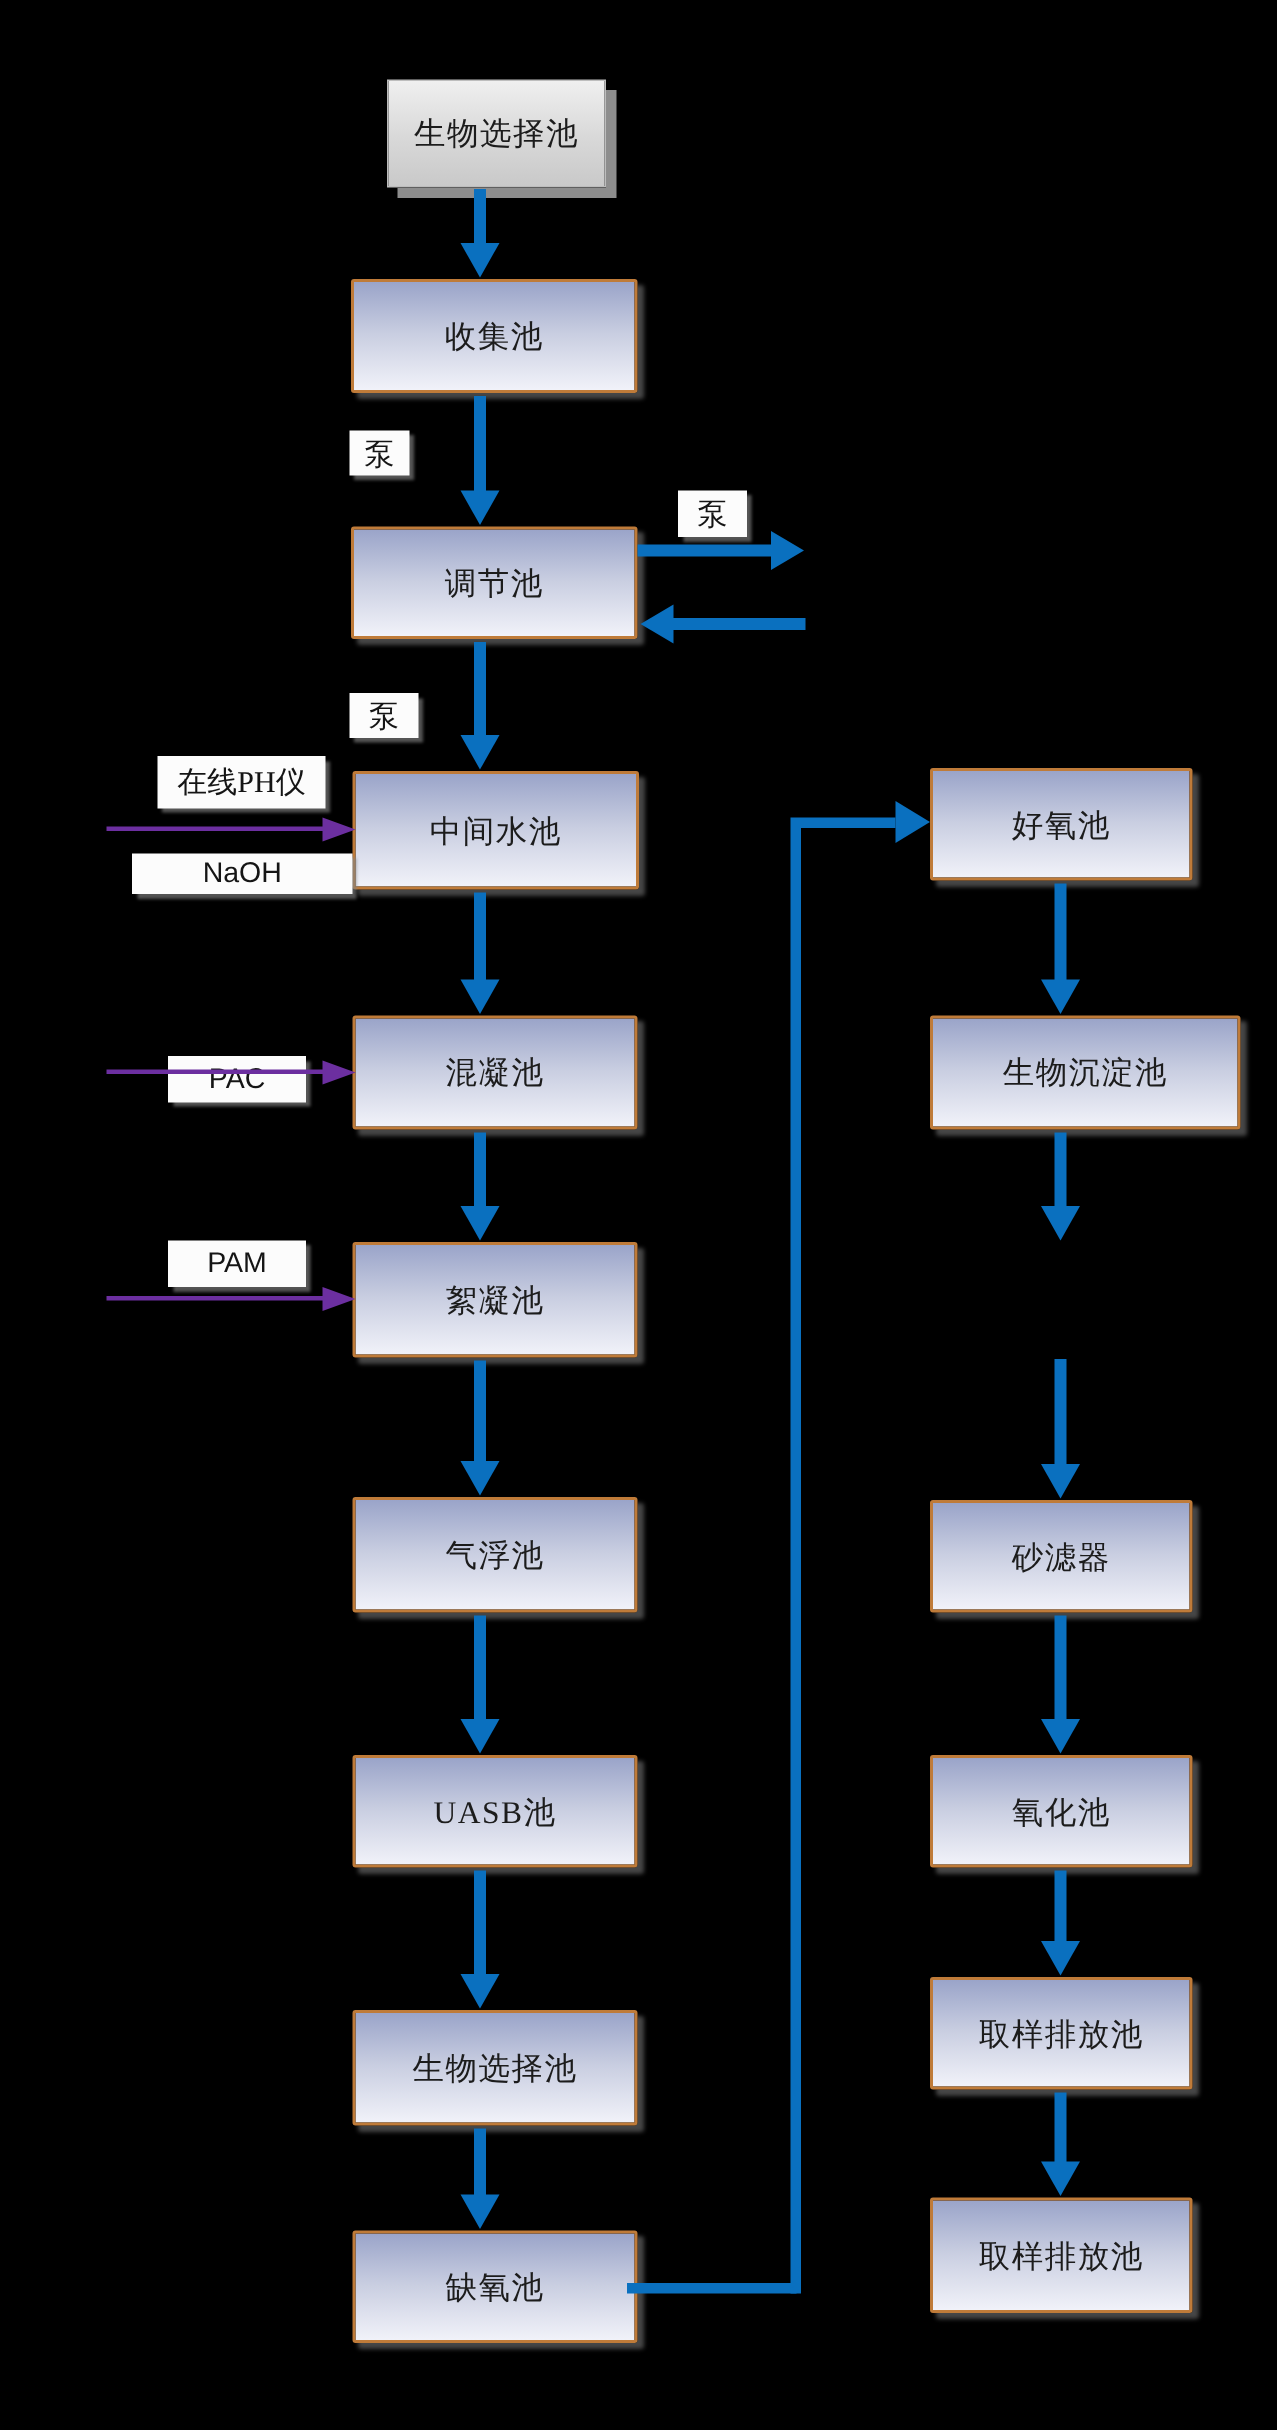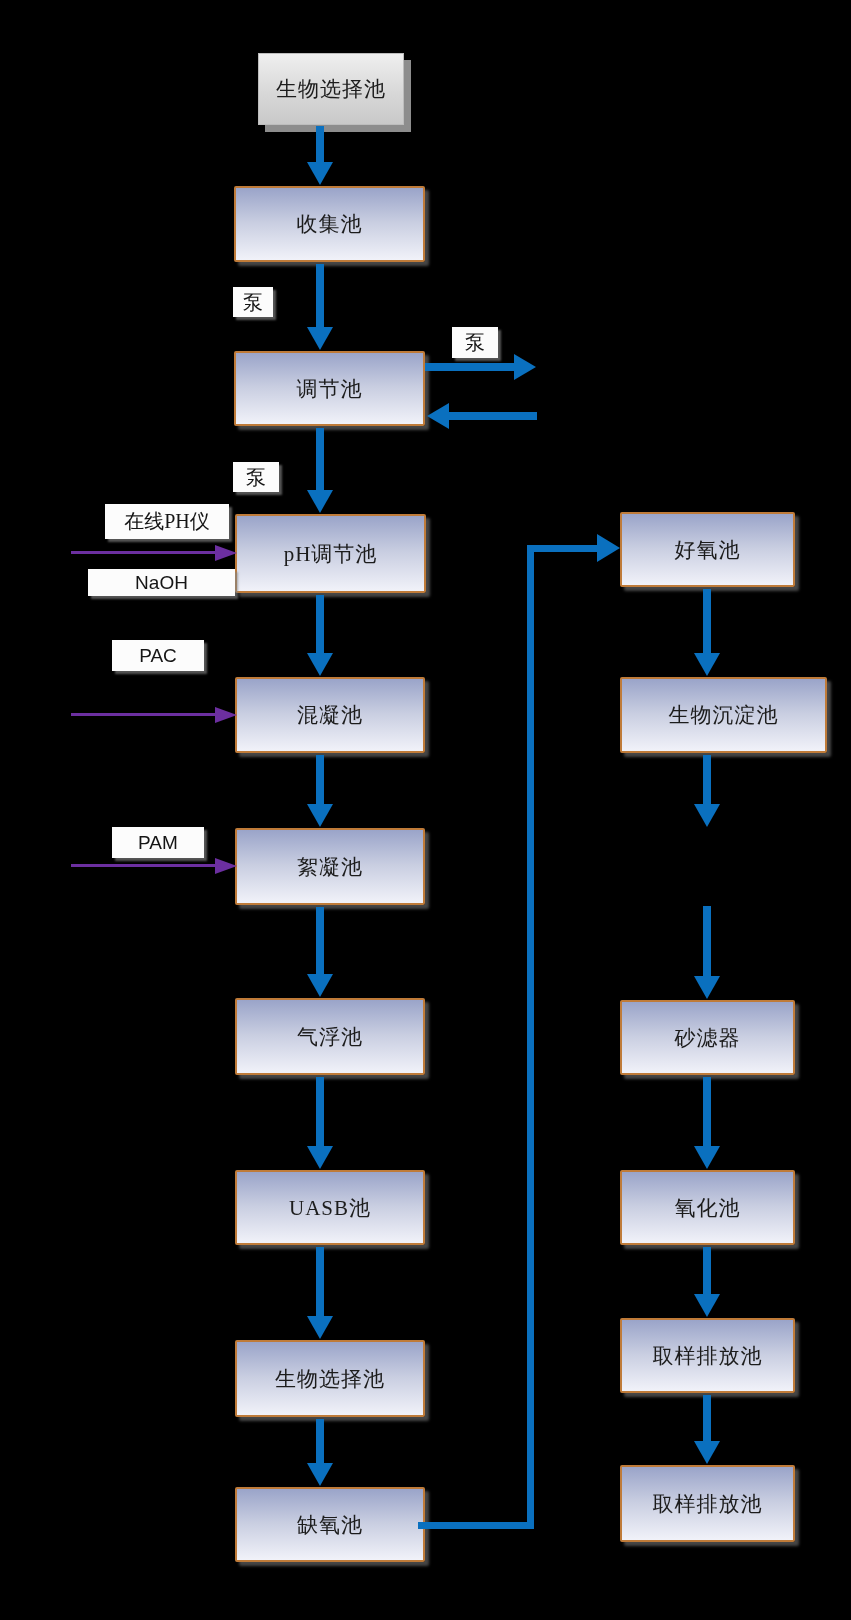--- a/index.html
+++ b/index.html
@@ -70,21 +70,21 @@
     <span>生物选择池</span>
   </div>
 
   <div class="node" style="left:234px;top:186px;width:191px;height:76px">
     <span>收集池</span>
   </div>
   <div class="node" style="left:234px;top:351px;width:191px;height:75px">
     <span>调节池</span>
   </div>
   <div class="node" style="left:235px;top:514px;width:191px;height:79px">
-    <span>pH调节池</span>
+    <span>中间水池</span>
   </div>
   <div class="node" style="left:235px;top:677px;width:190px;height:76px">
     <span>混凝池</span>
   </div>
   <div class="node" style="left:235px;top:828px;width:190px;height:77px">
     <span>絮凝池</span>
   </div>
   <div class="node" style="left:235px;top:1170px;width:190px;height:75px">
     <span>UASB池</span>
   </div>
@@ -121,27 +121,27 @@
   <div class="tag" style="left:233px;top:287px;width:40px;height:30px">
     <span>泵</span>
   </div>
   <div class="tag" style="left:452px;top:327px;width:46px;height:31px">
     <span>泵</span>
   </div>
   <div class="tag" style="left:233px;top:462px;width:46px;height:30px">
     <span>泵</span>
   </div>
 
-  <div class="tag" style="left:105px;top:504px;width:124px;height:35px">
+  <div class="tag" style="left:105px;top:504px;width:112px;height:35px">
     <span>在线PH仪</span>
   </div>
   <div class="tag sans" style="left:88px;top:569px;width:147px;height:27px">
     <span>NaOH</span>
   </div>
-  <div class="tag sans" style="left:112px;top:640px;width:92px;height:31px">
+  <div class="tag sans" style="left:112px;top:704px;width:92px;height:31px">
     <span>PAC</span>
   </div>
   <div class="tag sans" style="left:112px;top:827px;width:92px;height:31px">
     <span>PAM</span>
   </div>
 
   <div class="va" style="left:307px;top:126px;height:59px">
       <div class="shaft"></div>
       <div class="head"></div>
     </div>

